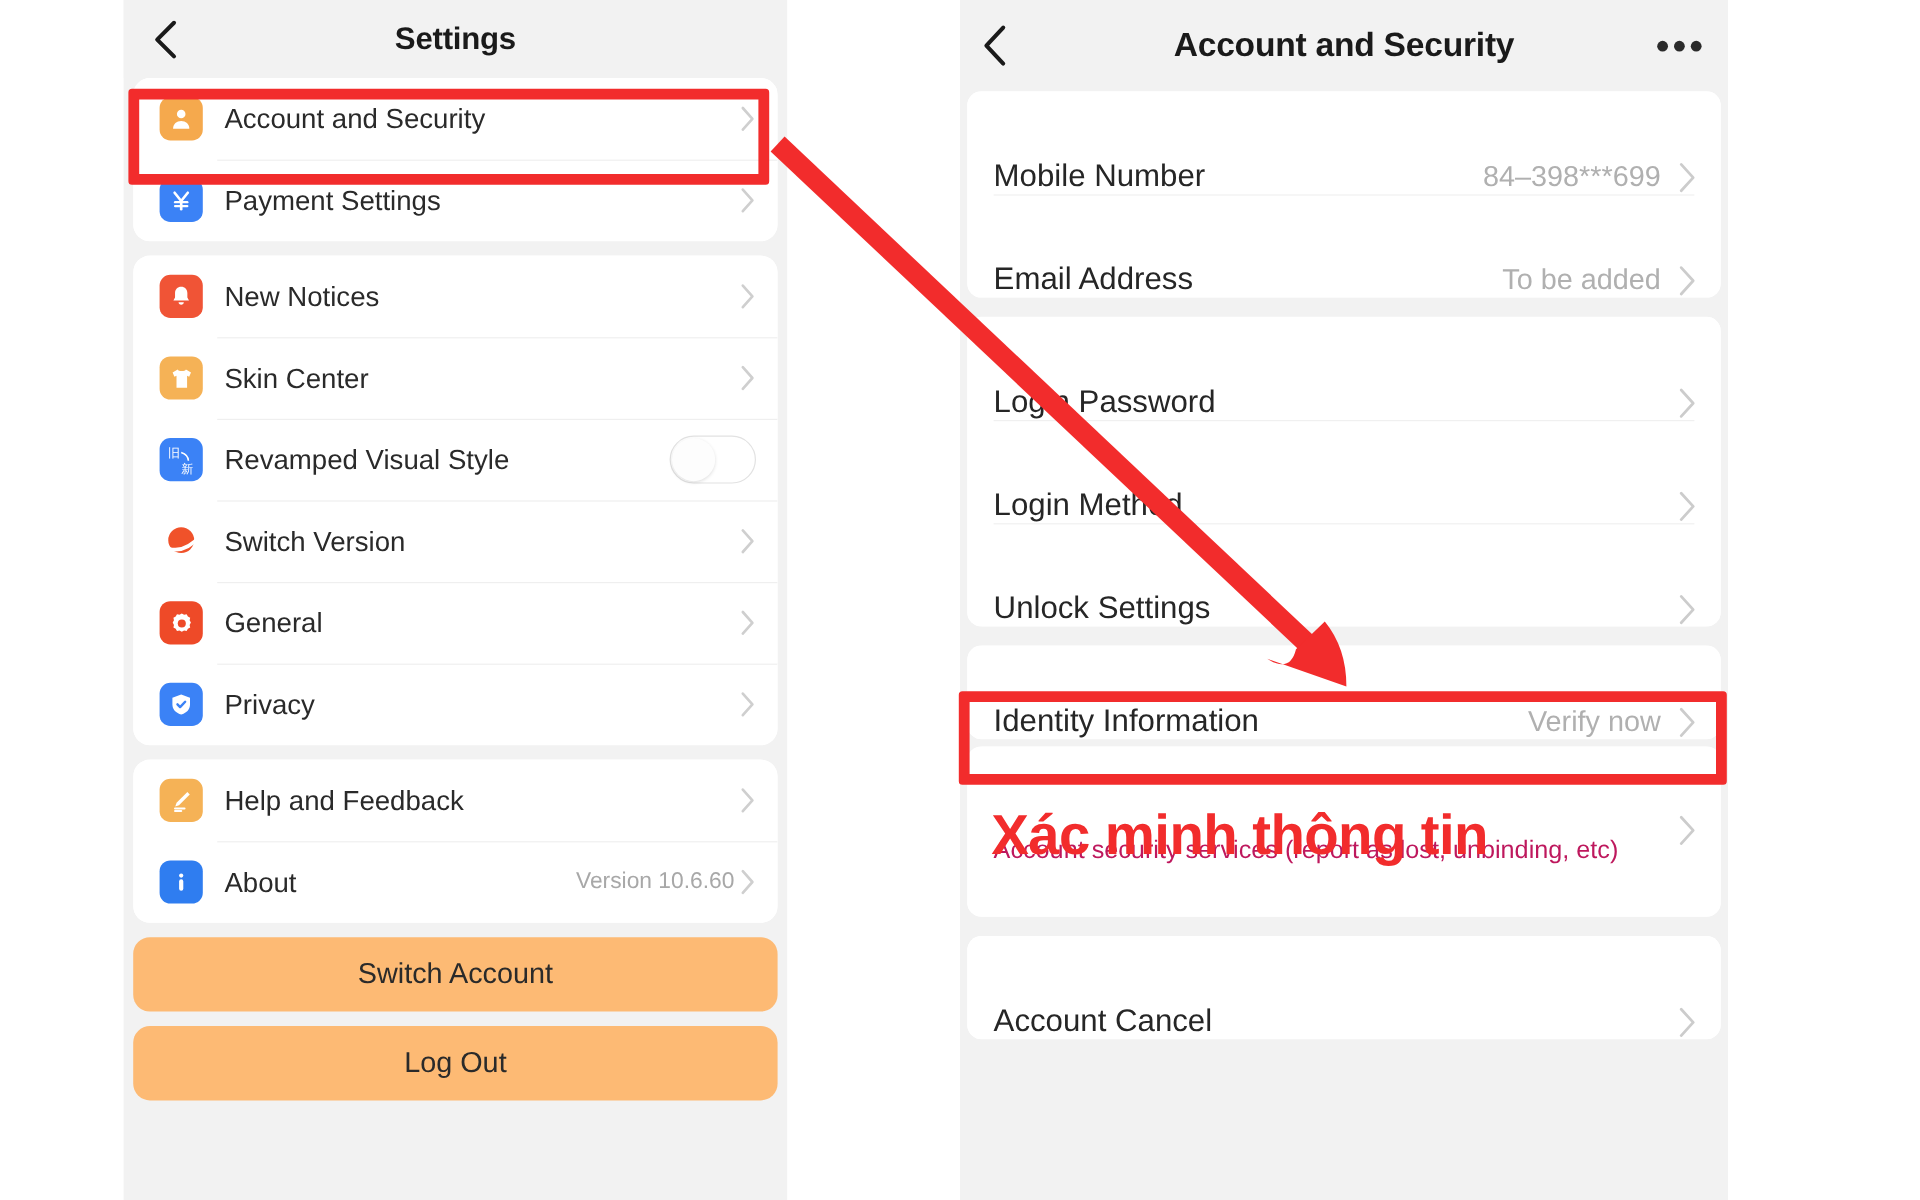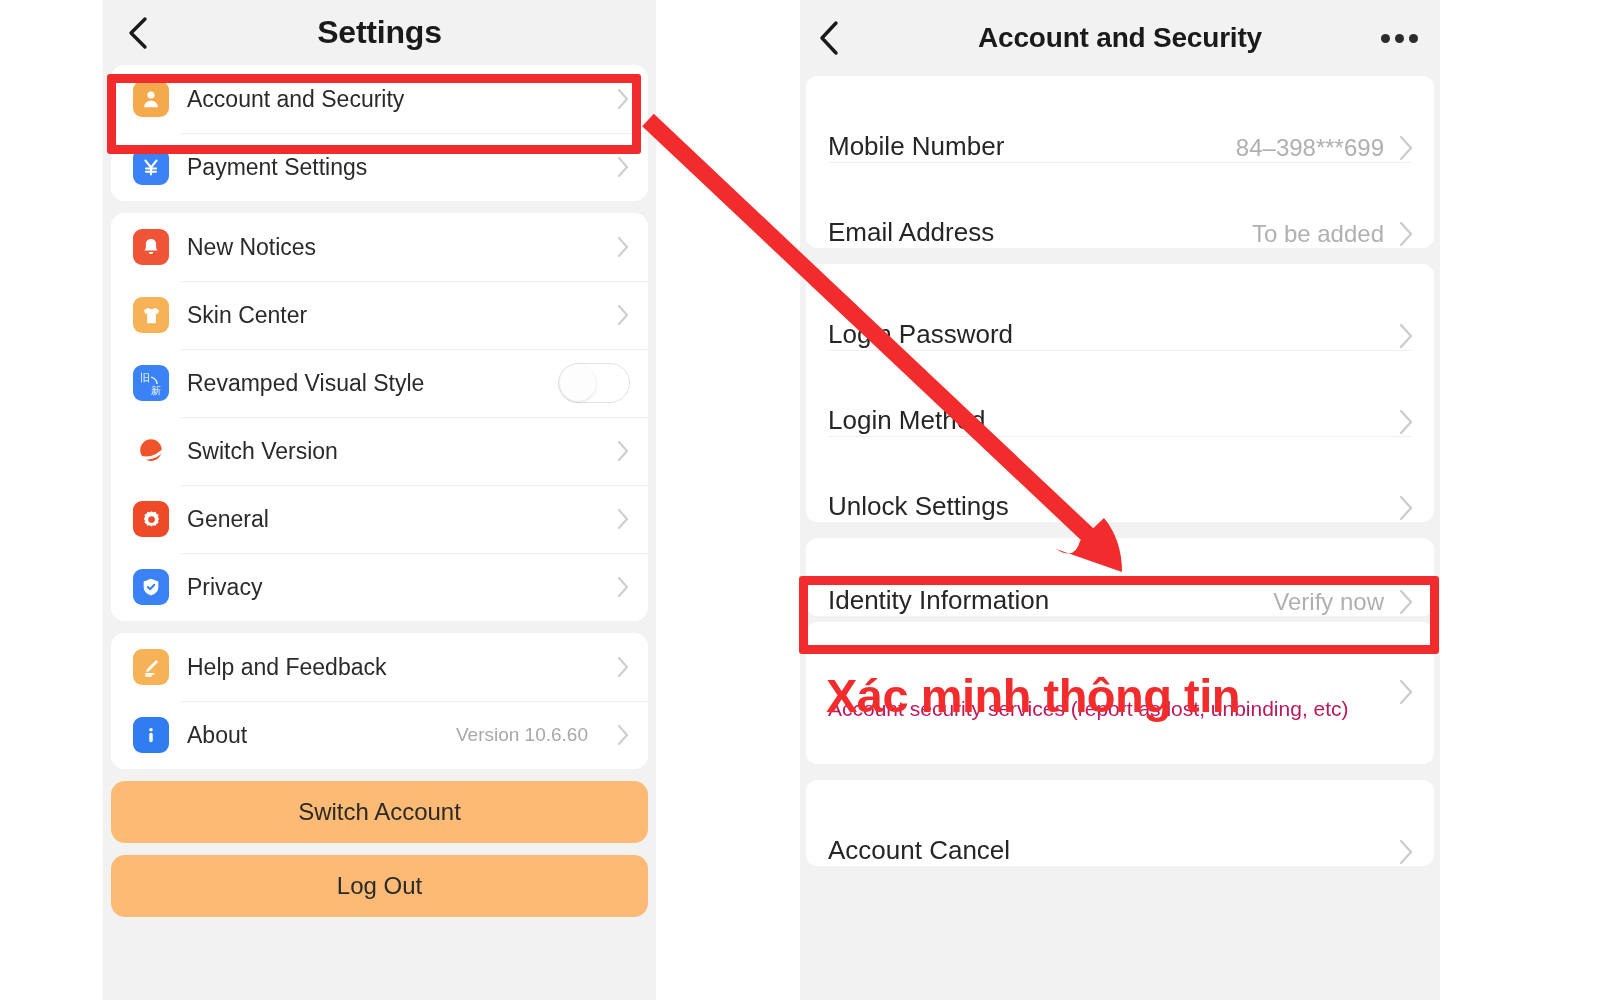--- a/index.html
+++ b/index.html
@@ -41,21 +41,21 @@
     left: 18px;
     width: 34px; height: 34px;
     display: flex; align-items: center; justify-content: center;
   }
   #phone-right .nav-back { left: 12px; }
   .nav-back svg { display: block; }
 
   .nav-title {
     width: 100%;
     text-align: center;
-    font-size: 32px;
+    font-size: 26px;
     font-weight: bold;
     color: #1a1a1a;
     letter-spacing: -0.2px;
   }
   #phone-right .nav-title { font-size: 28px; }
 
   .nav-more {
     position: absolute;
     right: 22px;
     display: flex; gap: 5px; align-items: center;
@@ -103,21 +103,21 @@
   .lrow .ico.plain { border-radius: 0; background: transparent !important; }
   .lrow .label {
     font-size: 23px;
     color: #2a2a2a;
     flex: 1 1 auto;
     white-space: nowrap;
   }
   .lrow .aux {
     font-size: 19px;
     color: #a8a8a8;
-    margin-right: 28px;
+    margin-right: 4px;
     white-space: nowrap;
     text-align: right;
   }
   .chev {
     flex: 0 0 auto;
     display: flex; align-items: center;
   }
 
   
   .toggle {

